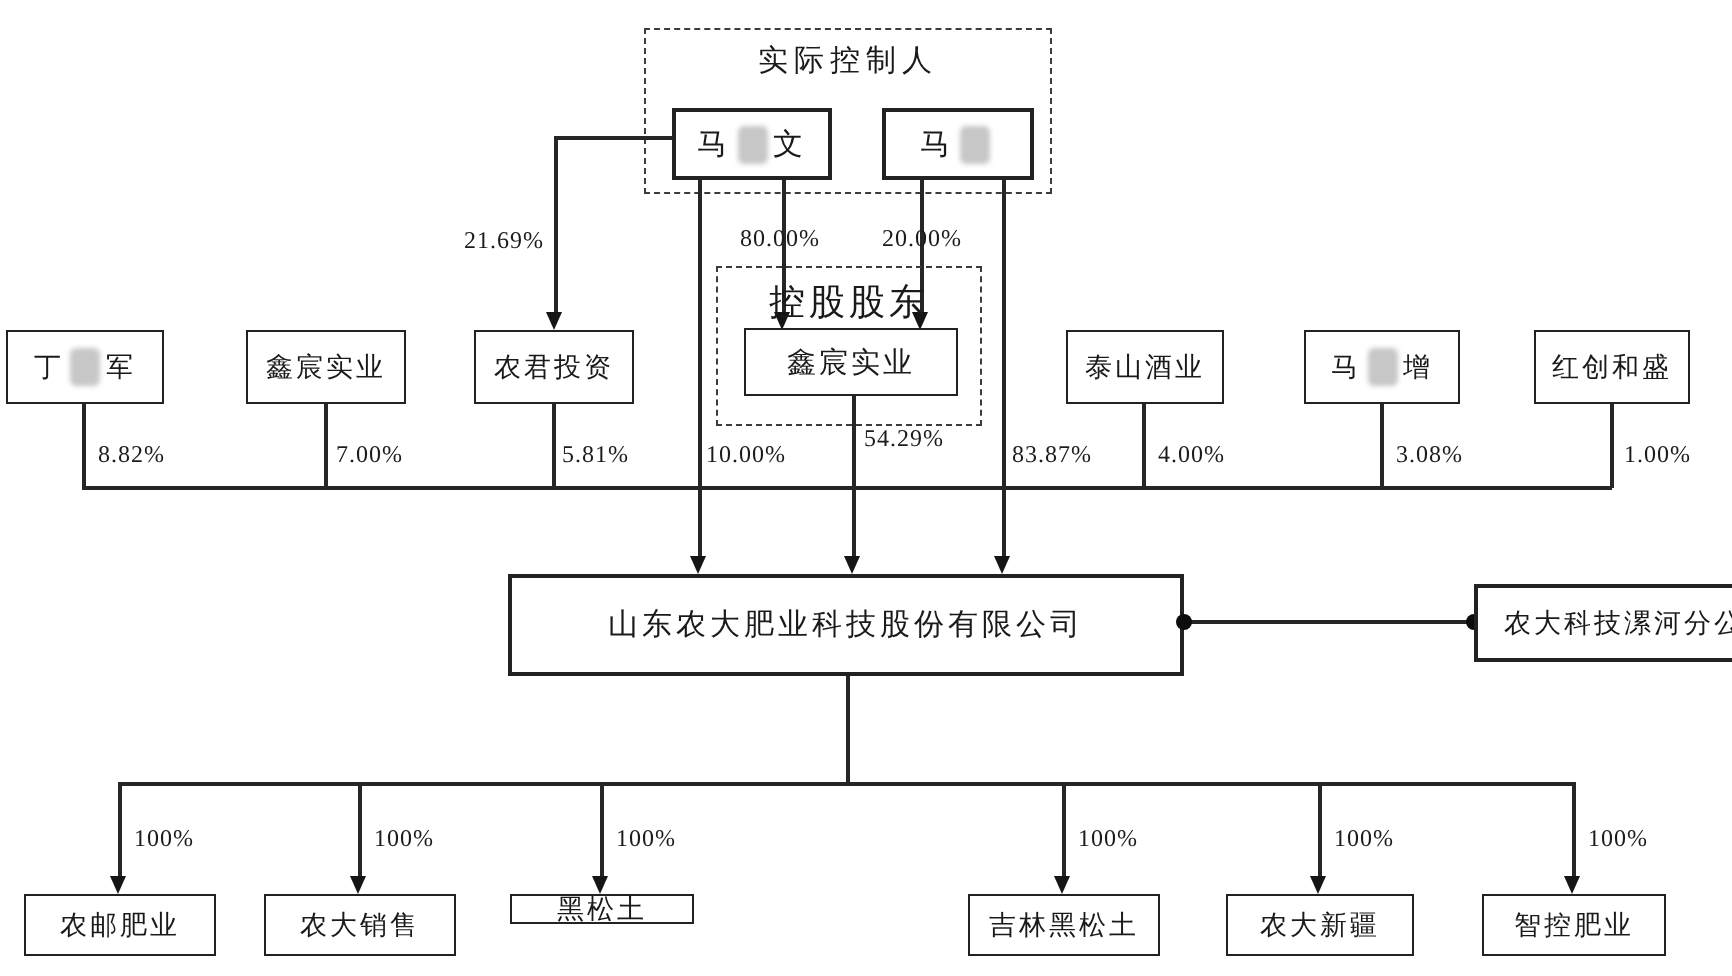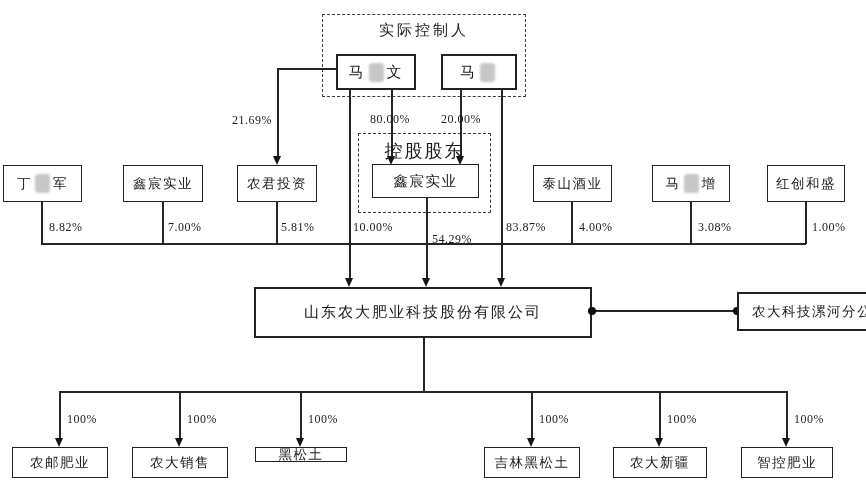--- a/index.html
+++ b/index.html
@@ -89,21 +89,21 @@
   <div class="vline" style="left:571px;top:202px;height:42px;"></div>
   <div class="vline" style="left:690px;top:202px;height:42px;"></div>
   <div class="vline" style="left:805px;top:202px;height:42px;"></div>
 
   <div class="hline" style="left:41px;top:243px;width:765px;"></div>
 
   <div class="pct" style="left:49px;top:220px;">8.82%</div>
   <div class="pct" style="left:168px;top:220px;">7.00%</div>
   <div class="pct" style="left:281px;top:220px;">5.81%</div>
   <div class="pct" style="left:353px;top:220px;">10.00%</div>
-  <div class="pct" style="left:432px;top:232px;text-align:center;">54.29%</div>
+  <div class="pct" style="left:432px;top:212px;text-align:center;">54.29%</div>
   <div class="pct" style="left:506px;top:220px;">83.87%</div>
   <div class="pct" style="left:579px;top:220px;">4.00%</div>
   <div class="pct" style="left:698px;top:220px;">3.08%</div>
   <div class="pct" style="left:812px;top:220px;">1.00%</div>
 
   <div class="box thick company" style="left:254px;top:287px;width:338px;height:51px;border-width:2.5px;">山东农大肥业科技股份有限公司</div>
 
   <div class="hline" style="left:592px;top:310px;width:145px;"></div>
   <div class="dot" style="left:588px;top:307px;"></div>
   <div class="dot" style="left:733px;top:307px;"></div>

